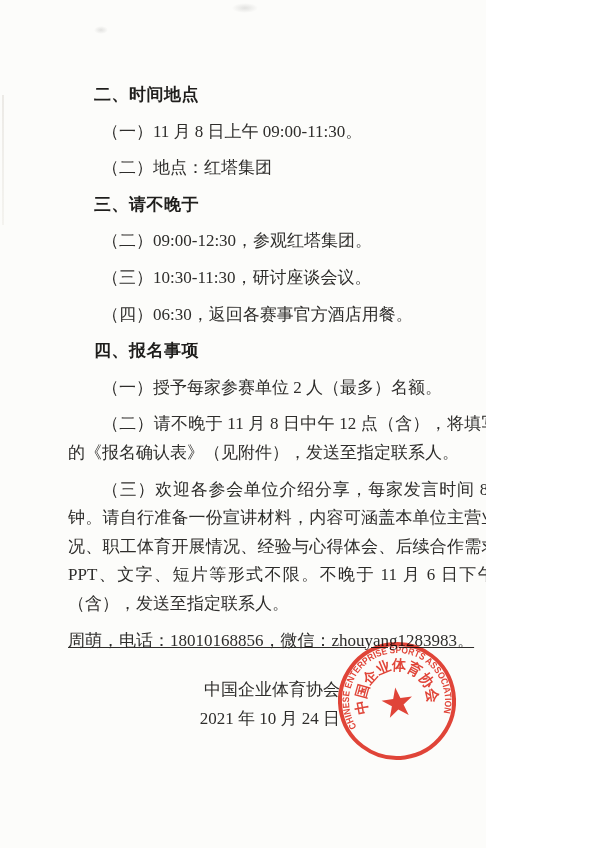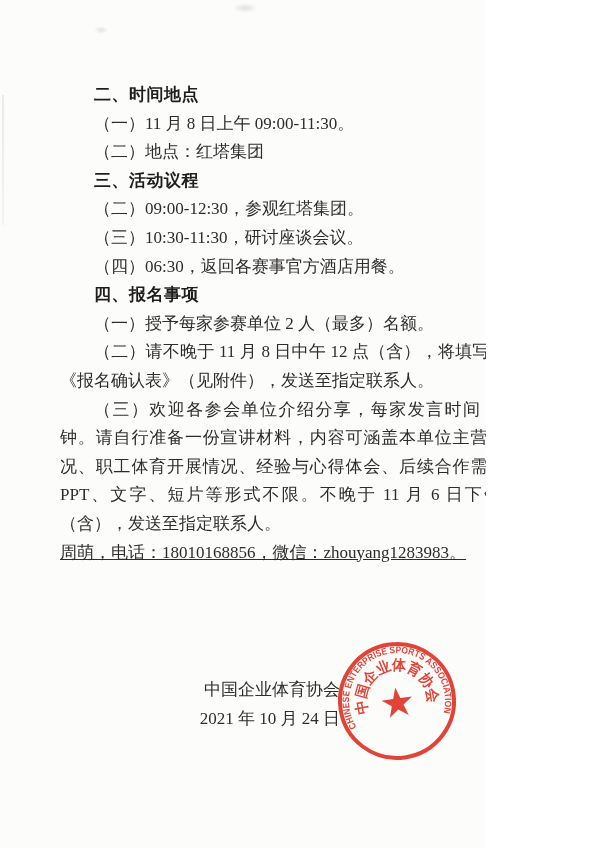--- a/index.html
+++ b/index.html
@@ -22,21 +22,21 @@
     margin:0;
     font-size:17px;
     line-height:28.6px;
     font-weight:bold;
     text-indent:2em;
     letter-spacing:.5px;
     color:#1f1e1c;
     font-family:"Liberation Sans","DejaVu Sans",sans-serif;
   }
   .content p {
-    margin:0;
+    margin:8px;
     text-indent:2em;
   }
   .content p.flush { text-indent:0;text-decoration:underline; }
   .signature {
     position:absolute;
     top:676px; right:146px;
     text-align:right;
     font-size:17px;
     line-height:28.6px;
     color:#2e2d2b;
@@ -77,21 +77,21 @@
 
   <div class="content">
 
     <section>
       <h3>二、时间地点</h3>
       <p>（一）11 月 8 日上午 09:00-11:30。</p>
       <p>（二）地点：红塔集团</p>
     </section>
 
     <section>
-      <h3>三、活动议程</h3>
+      <h3>三、请不晚于</h3>
       <p>（二）09:00-12:30，参观红塔集团。</p>
       <p>（三）10:30-11:30，研讨座谈会议。</p>
       <p>（四）06:30，返回各赛事官方酒店用餐。</p>
     </section>
 
     <section>
       <h3>四、报名事项</h3>
       <p>（一）授予每家参赛单位 2 人（最多）名额。</p>
       <p>（二）请不晚于 11 月 8 日中午 12 点（含），将填写完毕的《报名确认表》（见附件），发送至指定联系人。</p>
       <p>（三）欢迎各参会单位介绍分享，每家发言时间 8-10 分钟。请自行准备一份宣讲材料，内容可涵盖本单位主营业务概况、职工体育开展情况、经验与心得体会、后续合作需求等。PPT、文字、短片等形式不限。不晚于 11 月 6 日下午 6 点（含），发送至指定联系人。</p>

